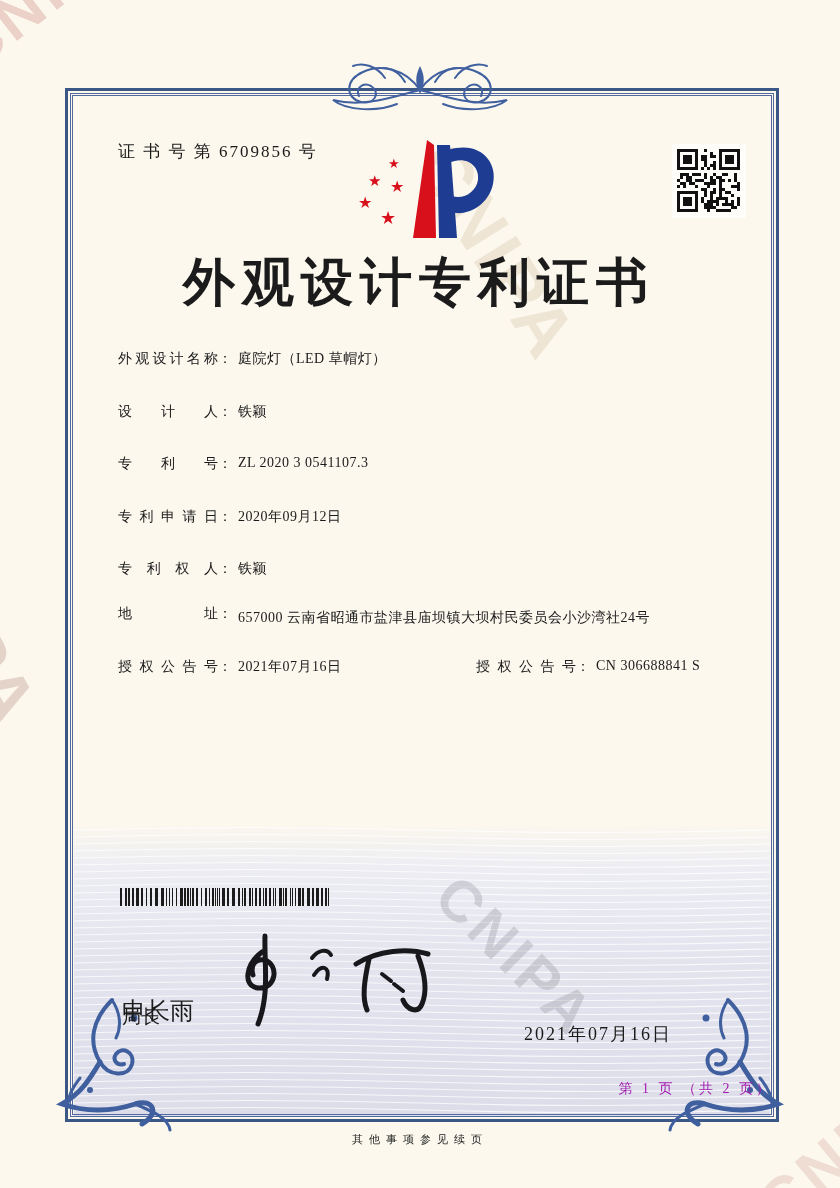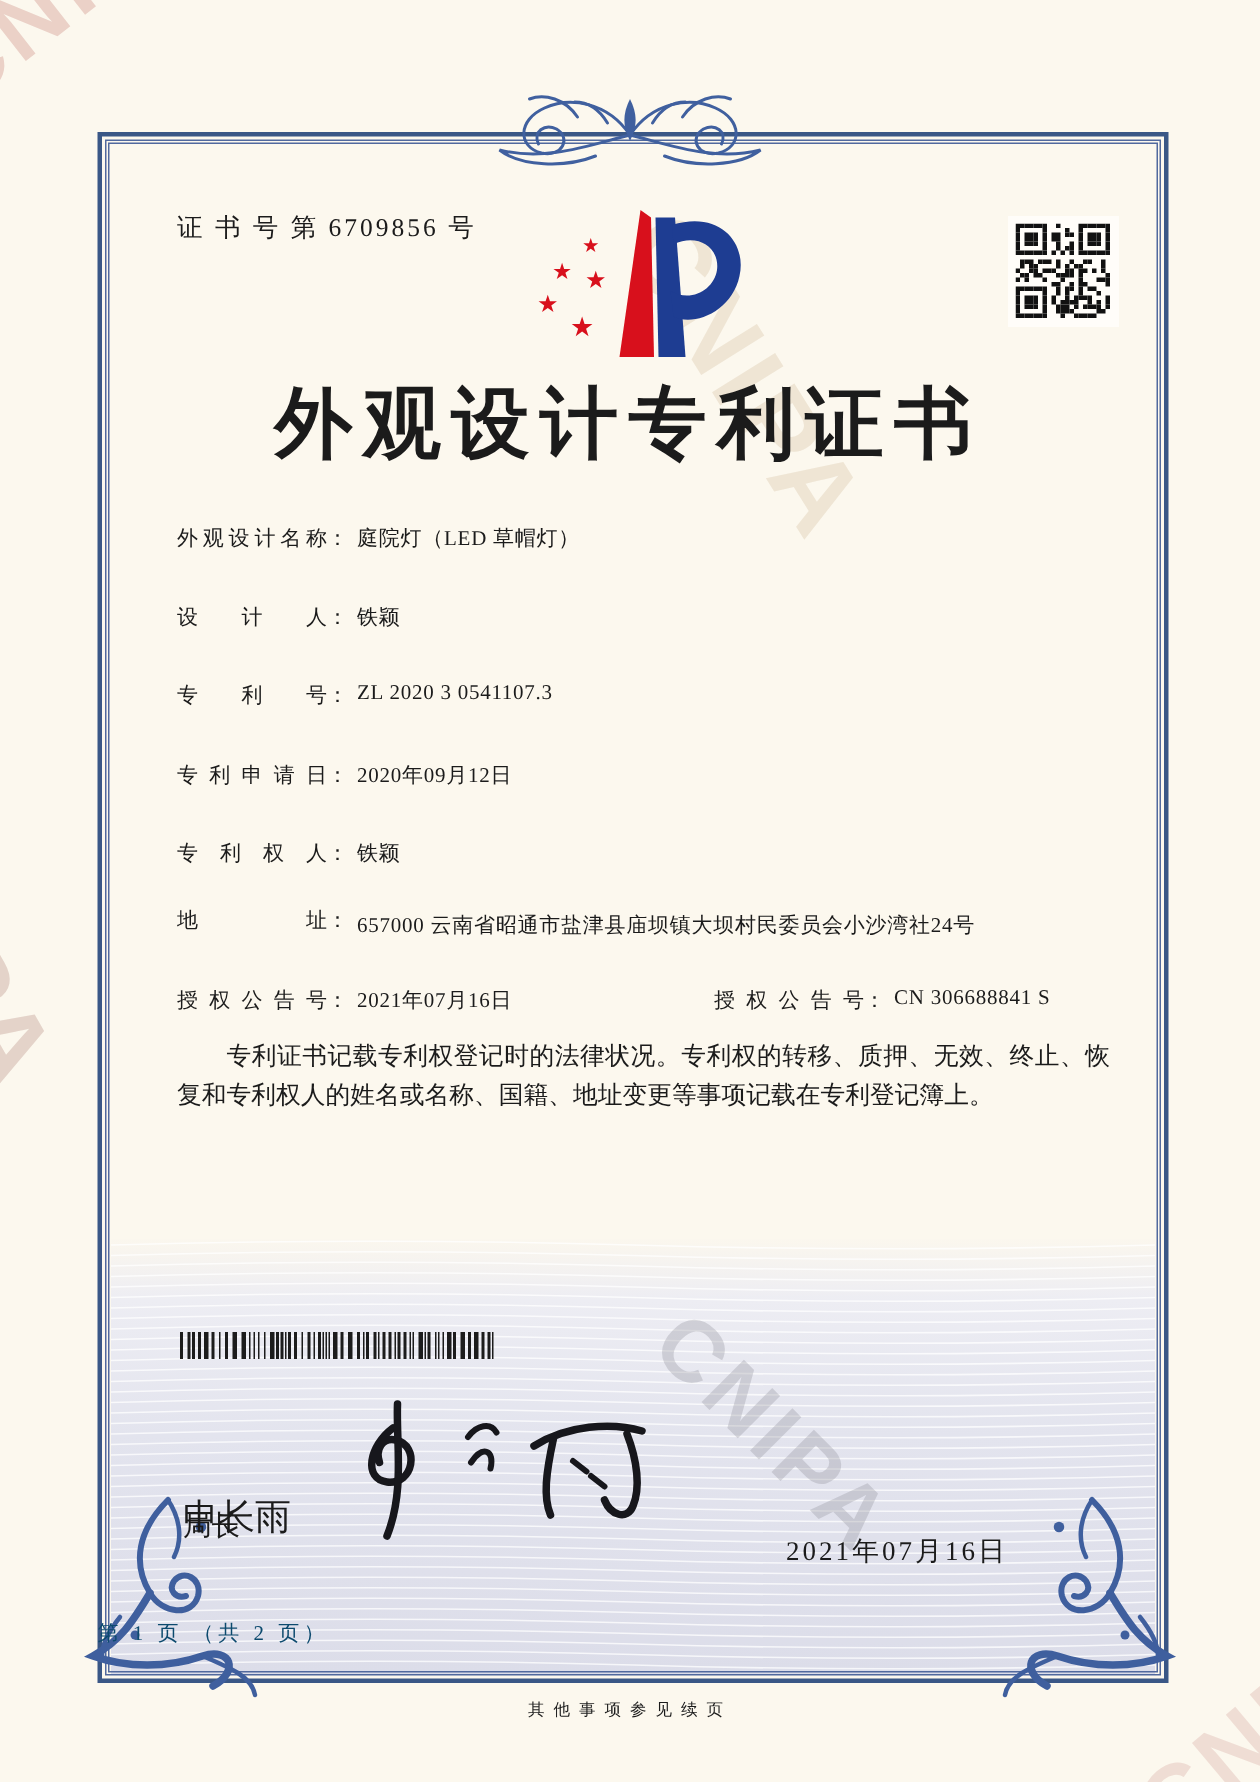--- a/index.html
+++ b/index.html
@@ -39,21 +39,21 @@
   #row-grant .lbl2{display:inline-block;width:100px;text-align:justify;text-align-last:justify;margin-left:20px;vertical-align:top;}
   #body-text{left:118px;top:691px;width:622px;font-size:16.5px;line-height:26px;text-align:justify;z-index:6;}
   #body-text p{margin:0;text-indent:2em;}
   #qr-pad{left:672px;top:144px;width:74px;height:74px;background:#fffdf9;z-index:6;}
   #qr{position:absolute;left:5px;top:5px;}
   #barcode{left:120px;top:888px;z-index:6;}
   #signer-title{left:122px;top:964px;font-size:19px;font-family:"Liberation Sans","DejaVu Sans",sans-serif;z-index:6;margin-top:40px;}
   #signer-name{left:122px;top:995px;font-size:24px;font-family:"Liberation Sans","DejaVu Sans",sans-serif;z-index:6;}
   #signature{left:228px;top:930px;z-index:6;}
   #issue-date{left:493px;top:1022px;width:210px;text-align:center;font-size:18px;letter-spacing:2px;z-index:6;}
-  #page-indicator{left:65px;top:1080px;width:708px;text-align:left;font-size:14px;letter-spacing:3px;color:#0c4a6e;z-index:6;}
+  #page-indicator{left:65px;top:1080px;width:708px;text-align:right;font-size:14px;letter-spacing:3px;color:#a21caf;z-index:6;}
   #footer-note{left:0;top:1132px;width:840px;text-align:center;font-size:11px;letter-spacing:6px;z-index:6;}
 </style>
 </head>
 <body>
 
 <div class="wm" id="wm1">CNIPA</div>
 <div class="wm" id="wm2">CNIPA</div>
 <div class="wm" id="wm3">CNIPA</div>
 <div class="wm" id="wm4">CNIPA</div>
 <div class="wm" id="wm5">CNIPA</div>
@@ -401,21 +401,20 @@
   <span class="lbl">专利权人</span><span class="colon">：</span><span class="val">铁颖</span>
 </div>
 <div class="row" id="row-addr" style="top:605px">
   <span class="lbl">地址</span><span class="colon">：</span><span class="val">657000 云南省昭通市盐津县庙坝镇大坝村民委员会小沙湾社24号</span>
 </div>
 <div class="row" id="row-grant" style="top:658px">
   <span class="lbl">授权公告号</span><span class="colon">：</span><span class="val">2021年07月16日</span><span class="lbl2">授权公告号</span><span class="colon">：</span><span class="val">CN 306688841 S</span>
 </div>
 
 <div class="abs content" id="body-text">
-  <p>专利证书记载专利权登记时的法律状况。专利权的转移、质押、无效、终止、恢复和专利权人的姓名或名称、国籍、地址变更等事项记载在专利登记簿上。</p>
 </div>
 
 <svg class="abs content" id="barcode" width="214" height="18">
     <rect x="0" y="0" width="2" height="18" fill="#1c1c1c"></rect>
     <rect x="5" y="0" width="2" height="18" fill="#1c1c1c"></rect>
     <rect x="8" y="0" width="2" height="18" fill="#1c1c1c"></rect>
     <rect x="12" y="0" width="2" height="18" fill="#1c1c1c"></rect>
     <rect x="16" y="0" width="3" height="18" fill="#1c1c1c"></rect>
     <rect x="21" y="0" width="2" height="18" fill="#1c1c1c"></rect>
     <rect x="26" y="0" width="1" height="18" fill="#1c1c1c"></rect>

